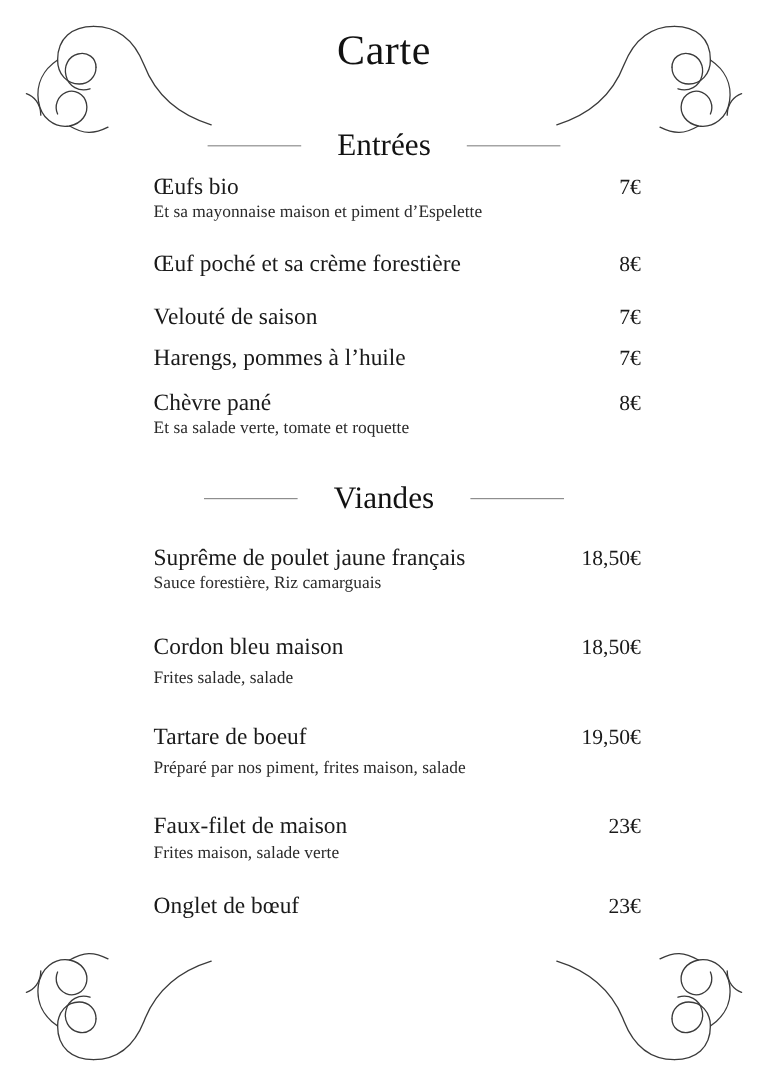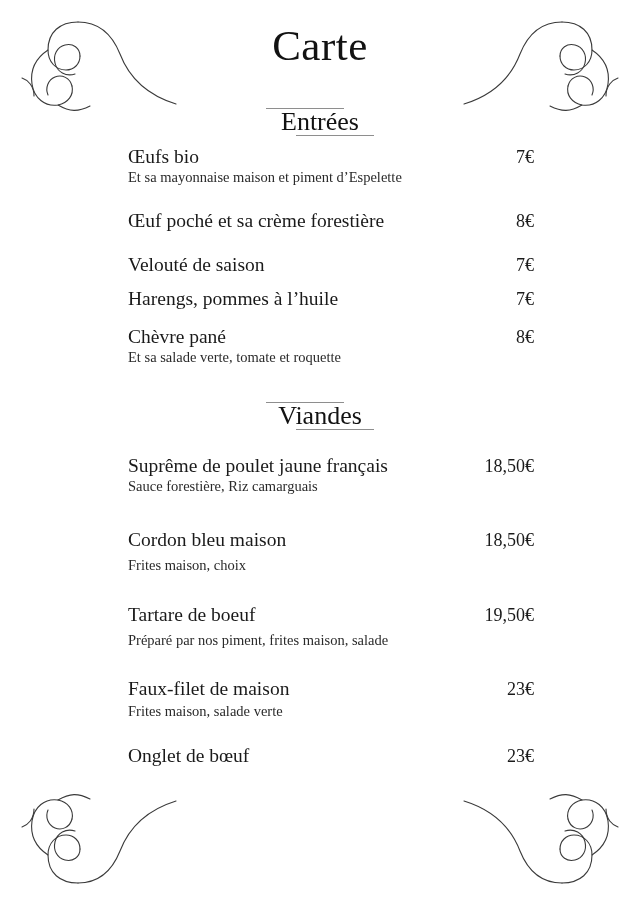--- a/index.html
+++ b/index.html
@@ -38,36 +38,35 @@
     width: 640px;
     height: 905px;
   }
 
   .menu-title {
     position: absolute;
     top: 24px;
     left: 0;
     width: 640px;
     text-align: center;
-    font-size: 43px;
+    font-size: 35px;
     line-height: 1;
     font-weight: 400;
     letter-spacing: 0.5px;
     color: #121212;
   }
 
   
   .section-head {
     position: absolute;
     left: 120px;
     width: 400px;
     display: flex;
     align-items: center;
     justify-content: center;
-    flex-direction: column;
   }
   .section-rule {
     width: 78px;
     height: 0;
     border-top: 1px solid #8e8e8e;
     flex: 0 0 auto;
   }
   .section-rule.left  { margin-right: 30px; }
   .section-rule.right { margin-left: 30px; }
   .section-name {
@@ -272,21 +271,21 @@
         <span class="item-price">18,50€</span>
       </div>
       <div class="item-desc">Sauce forestière, Riz camarguais</div>
     </div>
 
     <div class="item" style="top:529px;">
       <div class="item-line">
         <span class="item-name">Cordon bleu maison</span>
         <span class="item-price">18,50€</span>
       </div>
-      <div class="item-desc" style="margin-top:6px;">Frites maison, choix</div>
+      <div class="item-desc" style="margin-top:6px;">Frites salade, salade</div>
     </div>
 
     <div class="item" style="top:604px;">
       <div class="item-line">
         <span class="item-name">Tartare de boeuf</span>
         <span class="item-price">19,50€</span>
       </div>
       <div class="item-desc" style="margin-top:6px;">Préparé par nos piment, frites maison, salade</div>
     </div>
 

